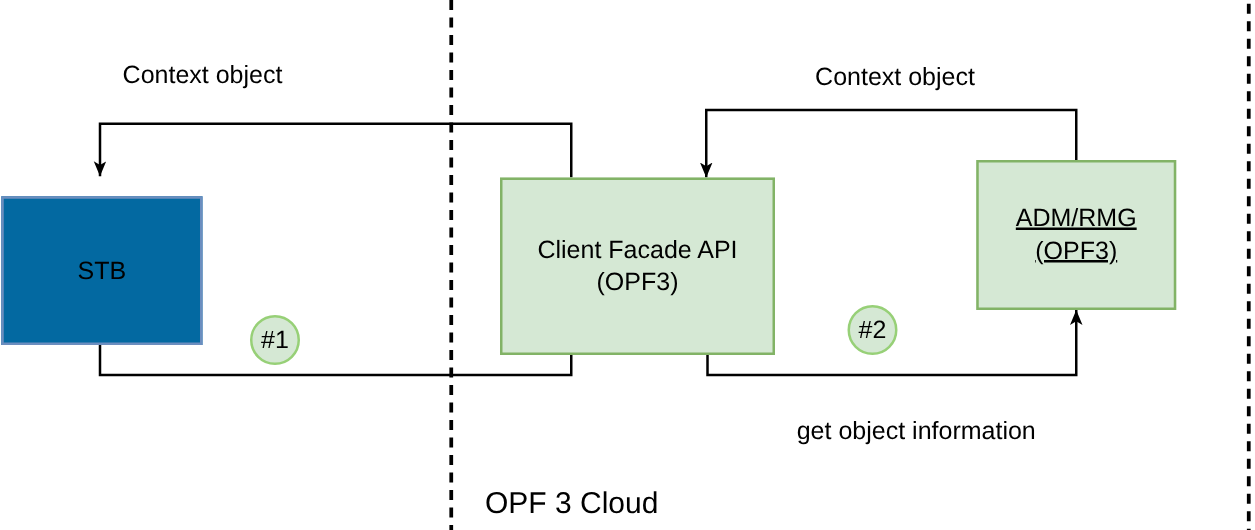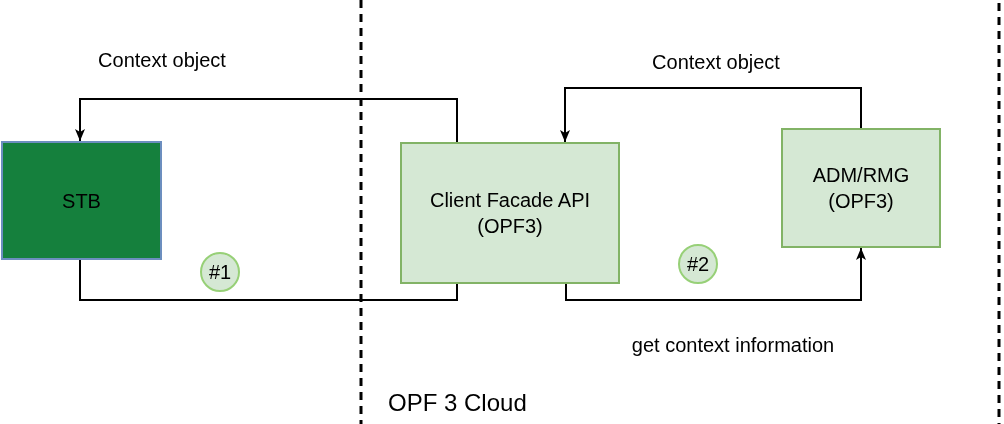--- a/index.html
+++ b/index.html
@@ -22,25 +22,25 @@
     position: absolute;
     display: flex;
     flex-direction: column;
     align-items: center;
     justify-content: center;
     text-align: center;
     font-size: 20px;
     line-height: 26px;
     border: 2px solid;
   }
-  .node-blue  { background: #15803d; border-color: #6c8ebf; }
+  .node-blue  { background: #0369a1; border-color: #6c8ebf; margin-top: 16px; }
   .node-green { background: #d5e8d4; border-color: #82b366; }
   #node-stb           { left: 1px;   top: 141px; width: 161px; height: 119px; }
   #node-client-facade { left: 400px; top: 142px; width: 220px; height: 142px; }
-  #node-adm-rmg       { left: 781px; top: 128px; width: 160px; height: 120px; }
+  #node-adm-rmg       { left: 781px; top: 128px; width: 160px; height: 120px; text-decoration: underline; }
 
   .edge-label {
     position: absolute;
     font-size: 20px;
     line-height: 22px;
     text-align: center;
     white-space: nowrap;
   }
   #label-context-object-left  { left: 62px;  top: 49px;  width: 200px; }
   #label-context-object-right { left: 616px; top: 51px;  width: 200px; }
@@ -103,21 +103,21 @@
   <div id="node-adm-rmg" class="node node-green">
     <span>ADM/RMG</span>
     <span>(OPF3)</span>
   </div>
 
   <div id="label-context-object-left" class="edge-label">Context object</div>
 
   <div id="label-context-object-right" class="edge-label">Context object</div>
 
 
-  <div id="label-get-context-info" class="edge-label">get context information</div>
+  <div id="label-get-context-info" class="edge-label">get object information</div>
 
   <div id="label-region">OPF 3 Cloud</div>
 
   <div id="badge-1" class="badge">
     <span>#1</span>
   </div>
   <div id="badge-2" class="badge">
     <span>#2</span>
   </div>
 

